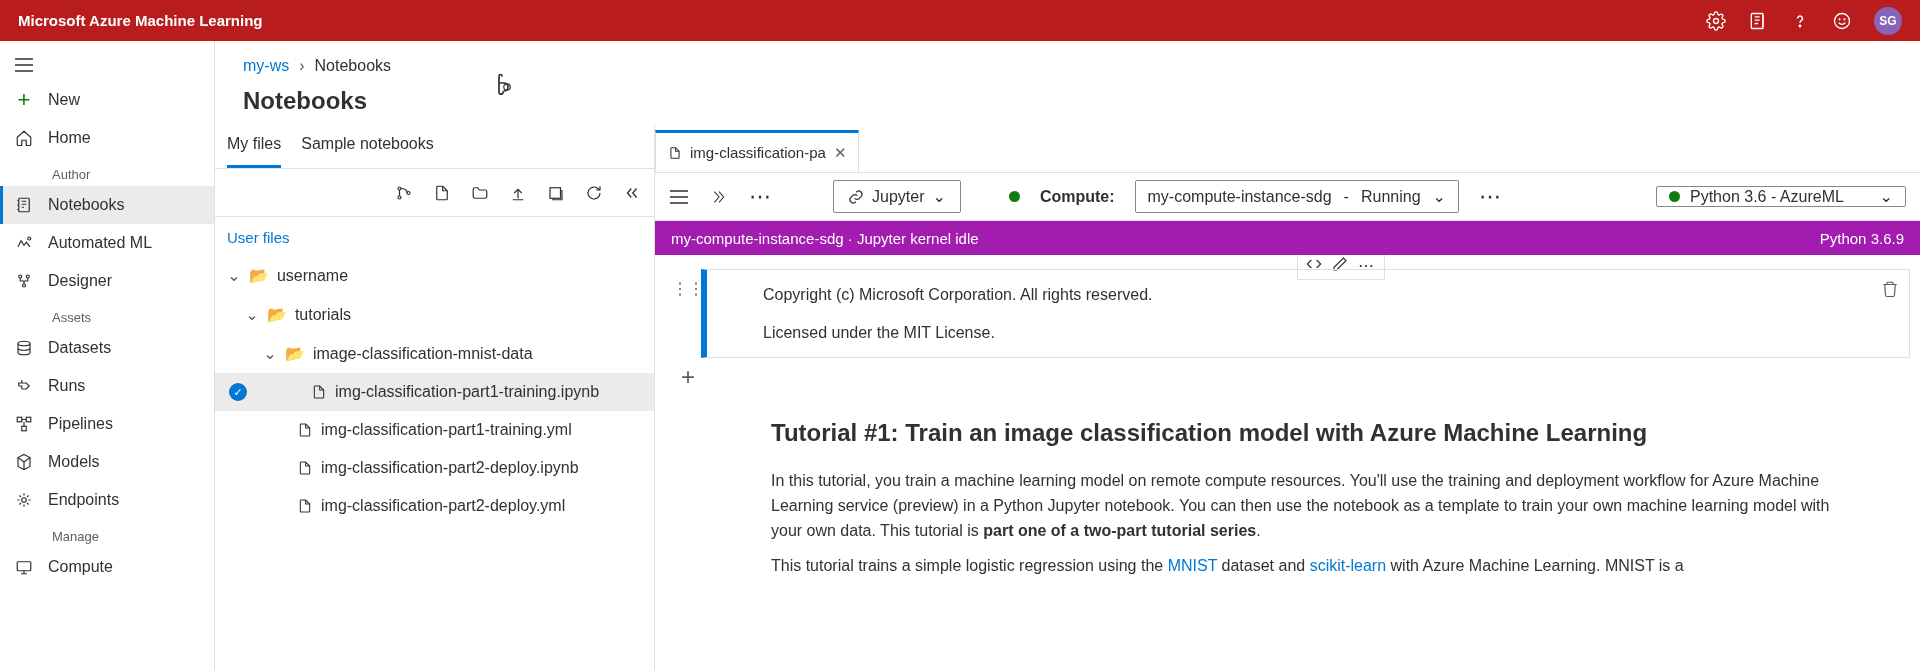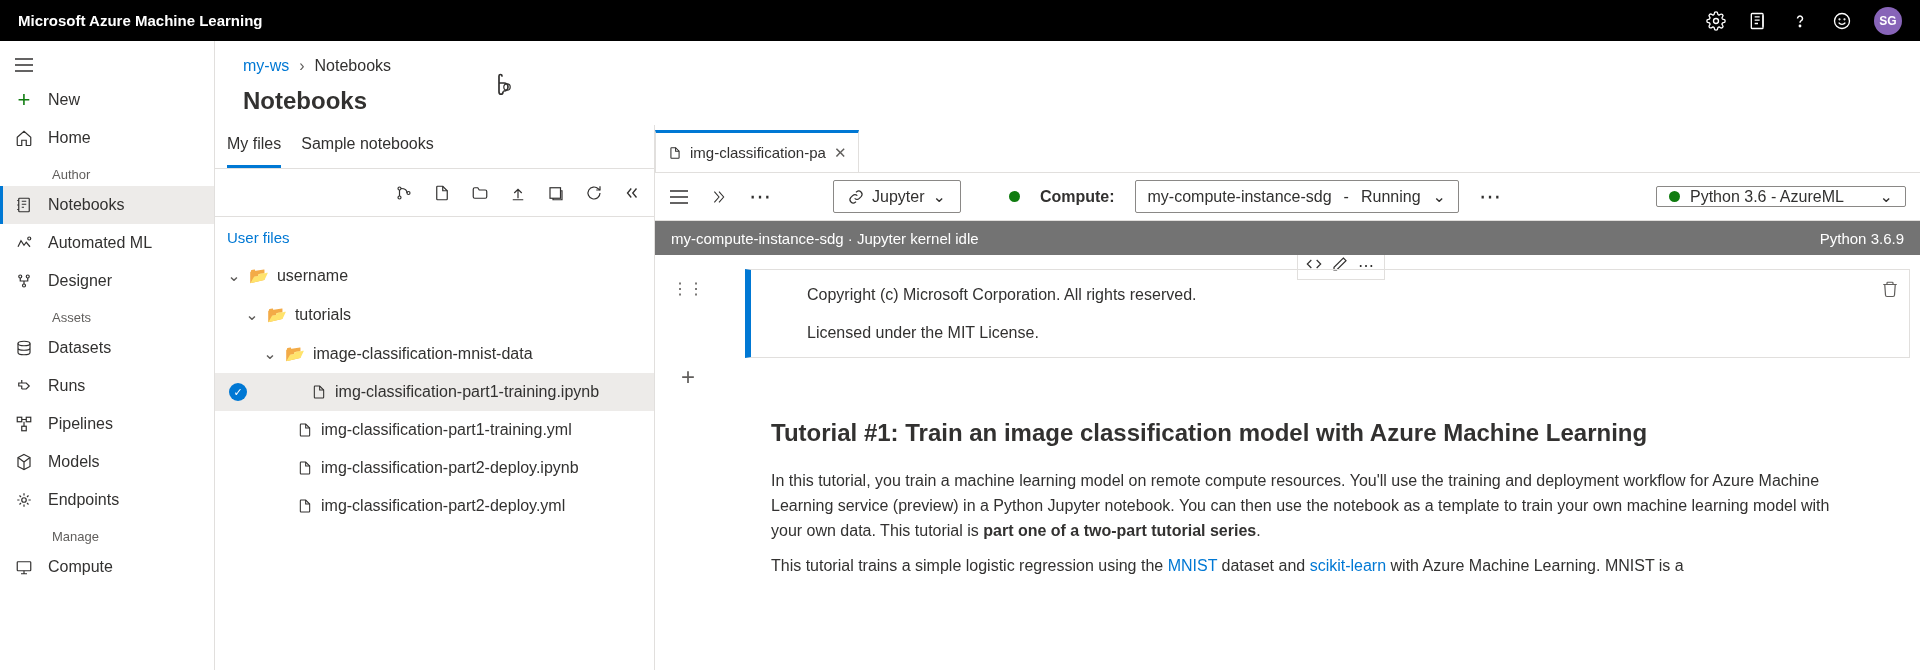--- a/index.html
+++ b/index.html
@@ -1,18 +1,18 @@
 <!DOCTYPE html>
 <html><head>
 <meta charset="utf-8">
 <style>
 * { margin: 0; padding: 0; box-sizing: border-box; font-family: 'Segoe UI', Tahoma, sans-serif; }
 body { width: 1920px; height: 670px; overflow: hidden; background: #fff; color: #323130; }
 
-.topbar { height: 41px; background: #000000; color: #fff; display: flex; align-items: center; padding: 0 18px; justify-content: space-between; }
+.topbar { height: 41px; background: #b91c1c; color: #fff; display: flex; align-items: center; padding: 0 18px; justify-content: space-between; }
 .topbar-title { font-size: 15px; font-weight: 600; }
 .topbar-actions { display: flex; align-items: center; gap: 22px; }
 .topbar-icon { width: 20px; height: 20px; display: flex; align-items: center; justify-content: center; cursor: pointer; }
 .avatar { width: 28px; height: 28px; border-radius: 50%; background: #8764b8; color: #fff; font-size: 12px; font-weight: 600; display: flex; align-items: center; justify-content: center; }
 
 .shell { display: flex; height: calc(100% - 41px); }
 
 
 .leftnav { width: 215px; border-right: 1px solid #e1dfdd; background: #fff; padding-top: 8px; }
 .leftnav .ham { padding: 8px 14px; cursor: pointer; }
@@ -60,28 +60,28 @@
 .kernel-icon { cursor: pointer; color: #323130; display: inline-flex; align-items: center; }
 .jupyter-btn { display: flex; align-items: center; gap: 8px; border: 1px solid #8a8886; border-radius: 2px; padding: 6px 14px; cursor: pointer; }
 .compute-label { font-size: 16px; font-weight: 600; }
 .status-dot { width: 11px; height: 11px; border-radius: 50%; background: #107c10; display: inline-block; }
 .compute-select { display: flex; align-items: center; gap: 12px; border: 1px solid #8a8886; border-radius: 2px; padding: 6px 12px; cursor: pointer; min-width: 300px; justify-content: space-between; }
 .compute-select .inner { display: flex; align-items: center; gap: 12px; font-size: 16px; }
 .ellipsis { cursor: pointer; font-size: 22px; letter-spacing: 2px; color: #323130; }
 .kernel-select { display: flex; align-items: center; gap: 10px; border: 1px solid #8a8886; border-radius: 2px; padding: 0 12px; cursor: pointer; min-width: 250px; justify-content: space-between; font-size: 16px; }
 .flex-spacer { flex: 1; }
 
-.status-bar { height: 34px; background: #737373; color: #fff; display: flex; align-items: center; justify-content: space-between; padding: 0 16px; font-size: 15px; }
+.status-bar { height: 34px; background: #a21caf; color: #fff; display: flex; align-items: center; justify-content: space-between; padding: 0 16px; font-size: 15px; }
 .notebook-body { flex: 1; overflow: auto; position: relative; padding: 0 10px 20px 20px; }
 
 .cell-wrap { display: flex; position: relative; margin-top: 14px; }
 .cell-toolbar { position: absolute; top: -18px; left: 622px; display: flex; gap: 10px; background: #fff; border: 1px solid #e1dfdd; padding: 4px 8px; }
 .cell-toolbar .ct { cursor: pointer; color: #323130; }
 .cell-gutter { width: 26px; display: flex; align-items: flex-start; justify-content: center; padding-top: 10px; color: #605e5c; cursor: grab; }
-.cell-block { flex: 1; border: 1px solid #e1dfdd; border-left: 6px solid #0078d4; padding: 12px 56px 12px 56px; font-size: 16px; line-height: 1.6; position: relative; margin-left: 44px; }
+.cell-block { flex: 1; border: 1px solid #e1dfdd; border-left: 6px solid #0078d4; padding: 12px 56px 12px 56px; font-size: 16px; line-height: 1.6; position: relative; }
 .cell-trash { position: absolute; right: 10px; top: 10px; cursor: pointer; color: #605e5c; }
 .add-cell { width: 26px; height: 26px; display: flex; align-items: center; justify-content: center; font-size: 24px; color: #605e5c; cursor: pointer; margin-top: 6px; }
 
 .md-cell { padding: 10px 56px 10px 96px; font-size: 16px; line-height: 1.55; }
 .md-cell h1 { font-size: 24px; font-weight: 600; margin: 14px 0 18px; }
 .md-cell p { margin: 10px 0; }
 .md-cell a { color: #0078d4; text-decoration: none; }
 .md-cell b { font-weight: 600; }
 
 svg { display: block; }

